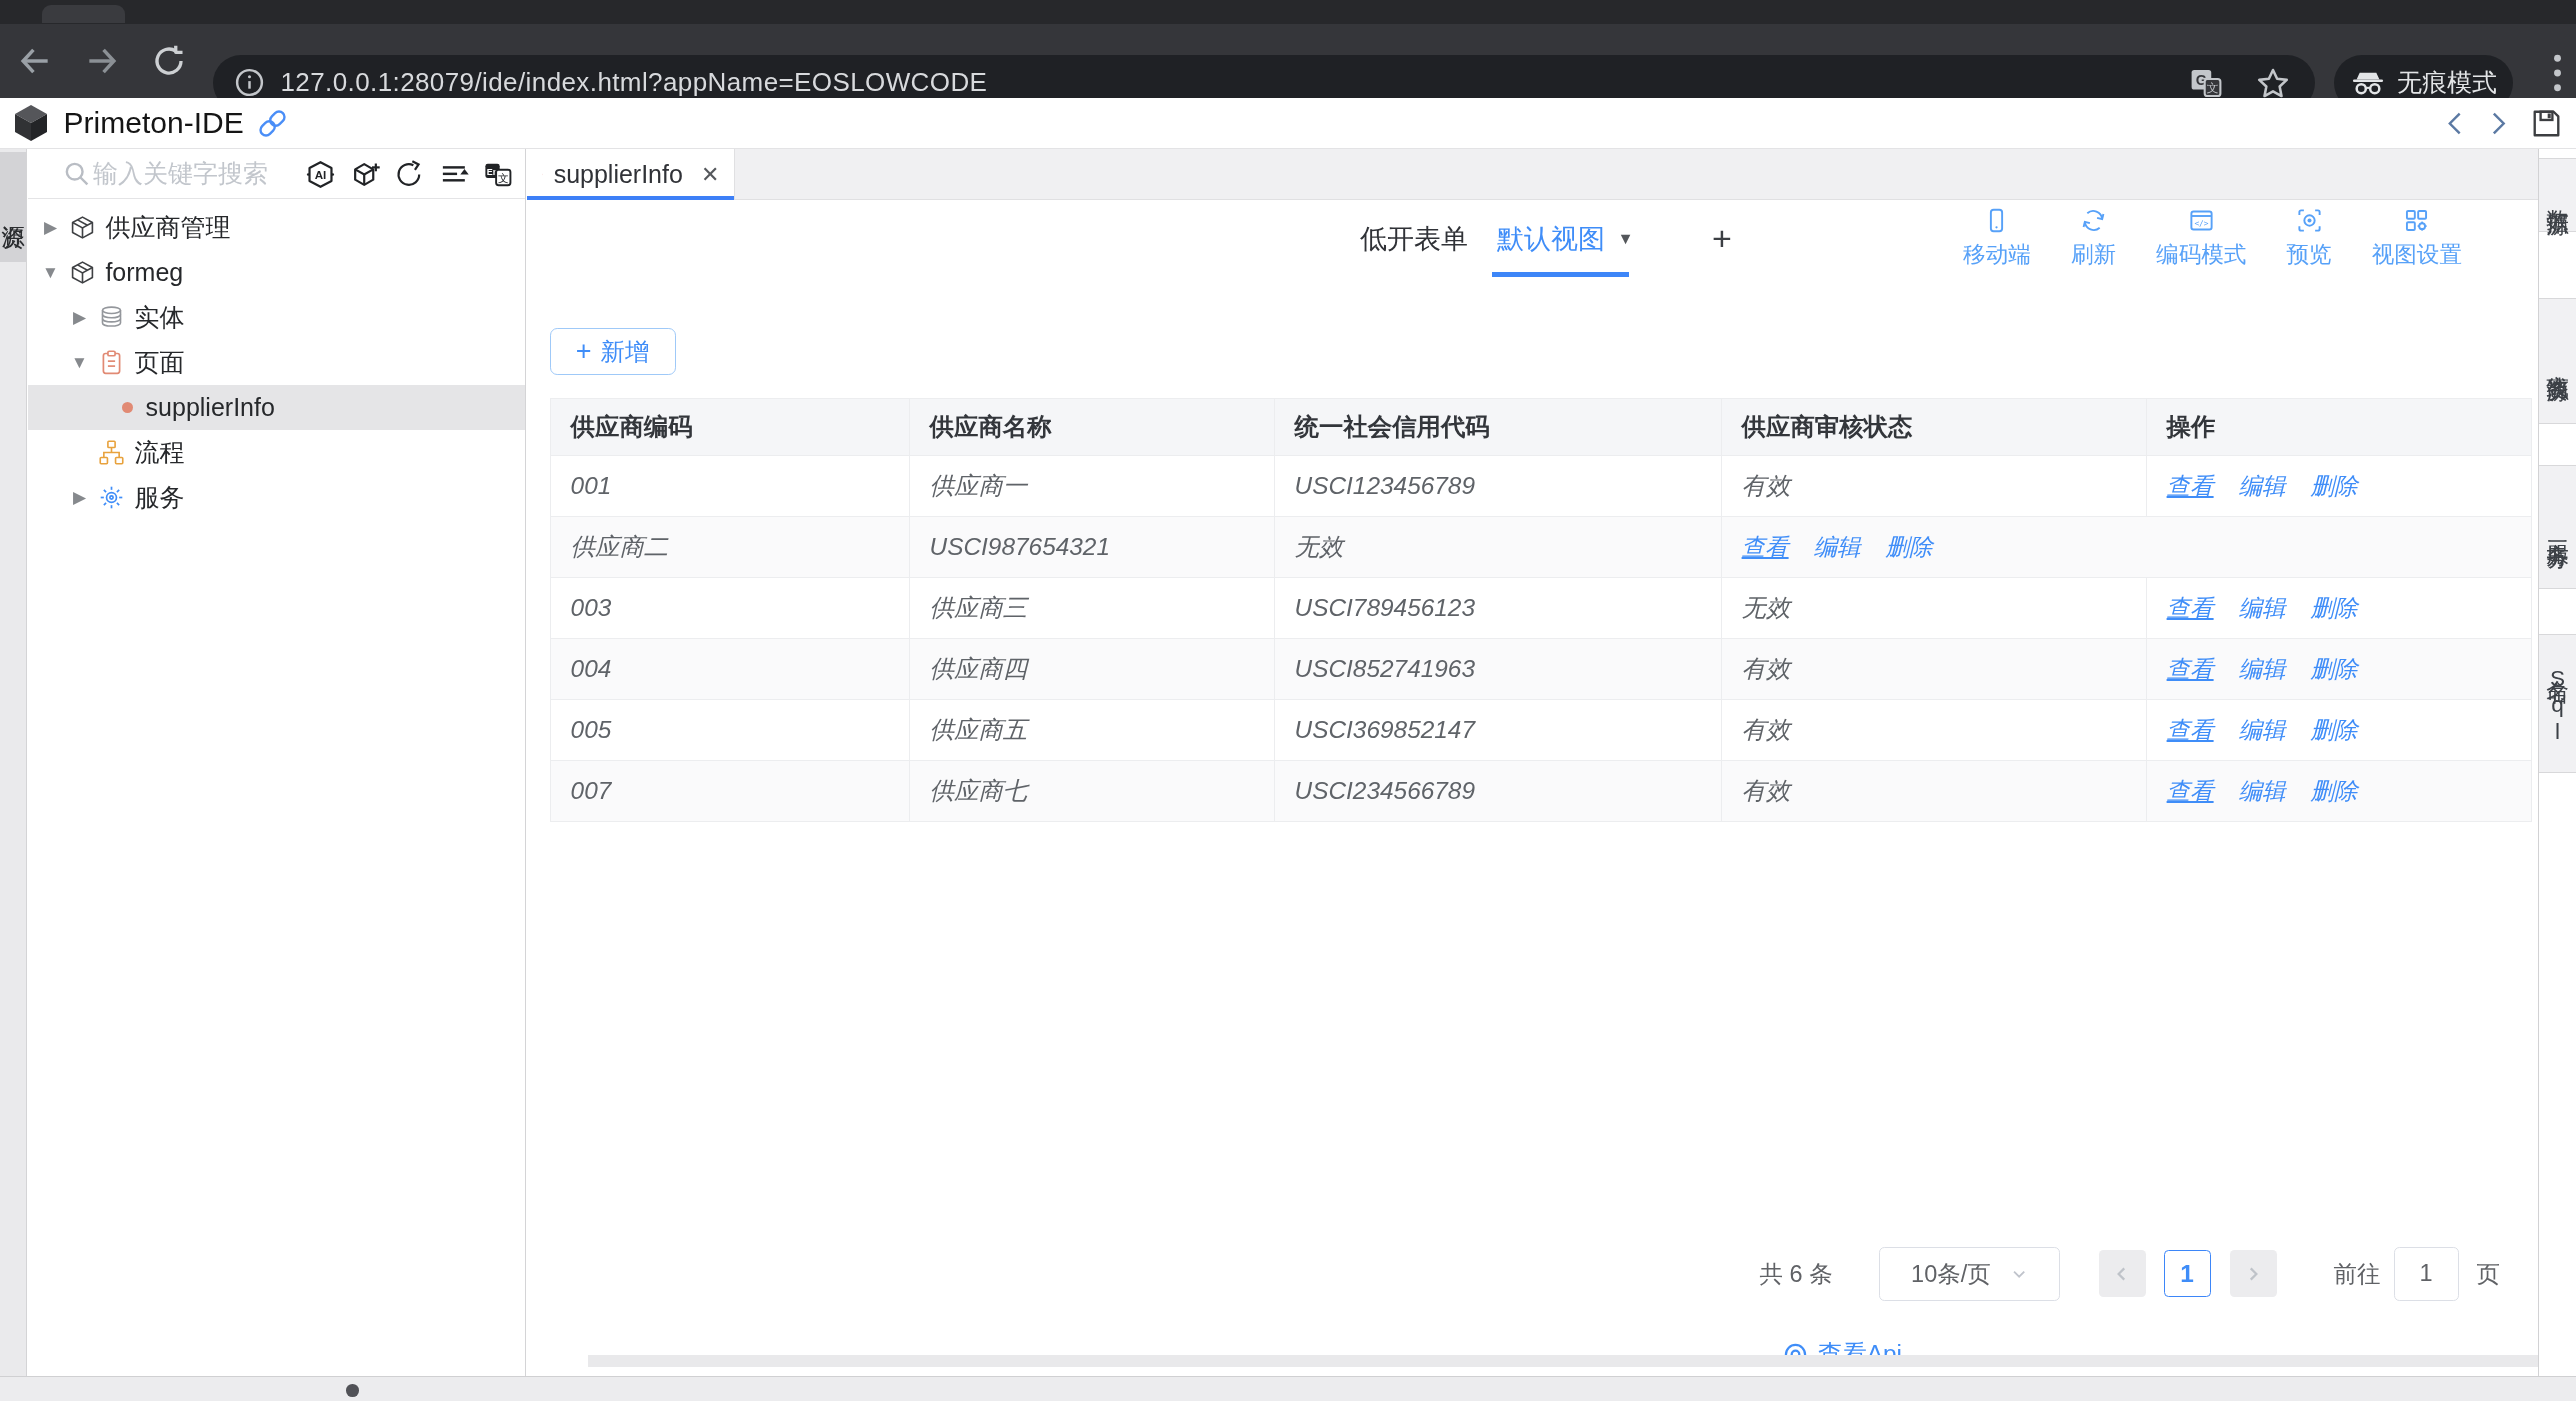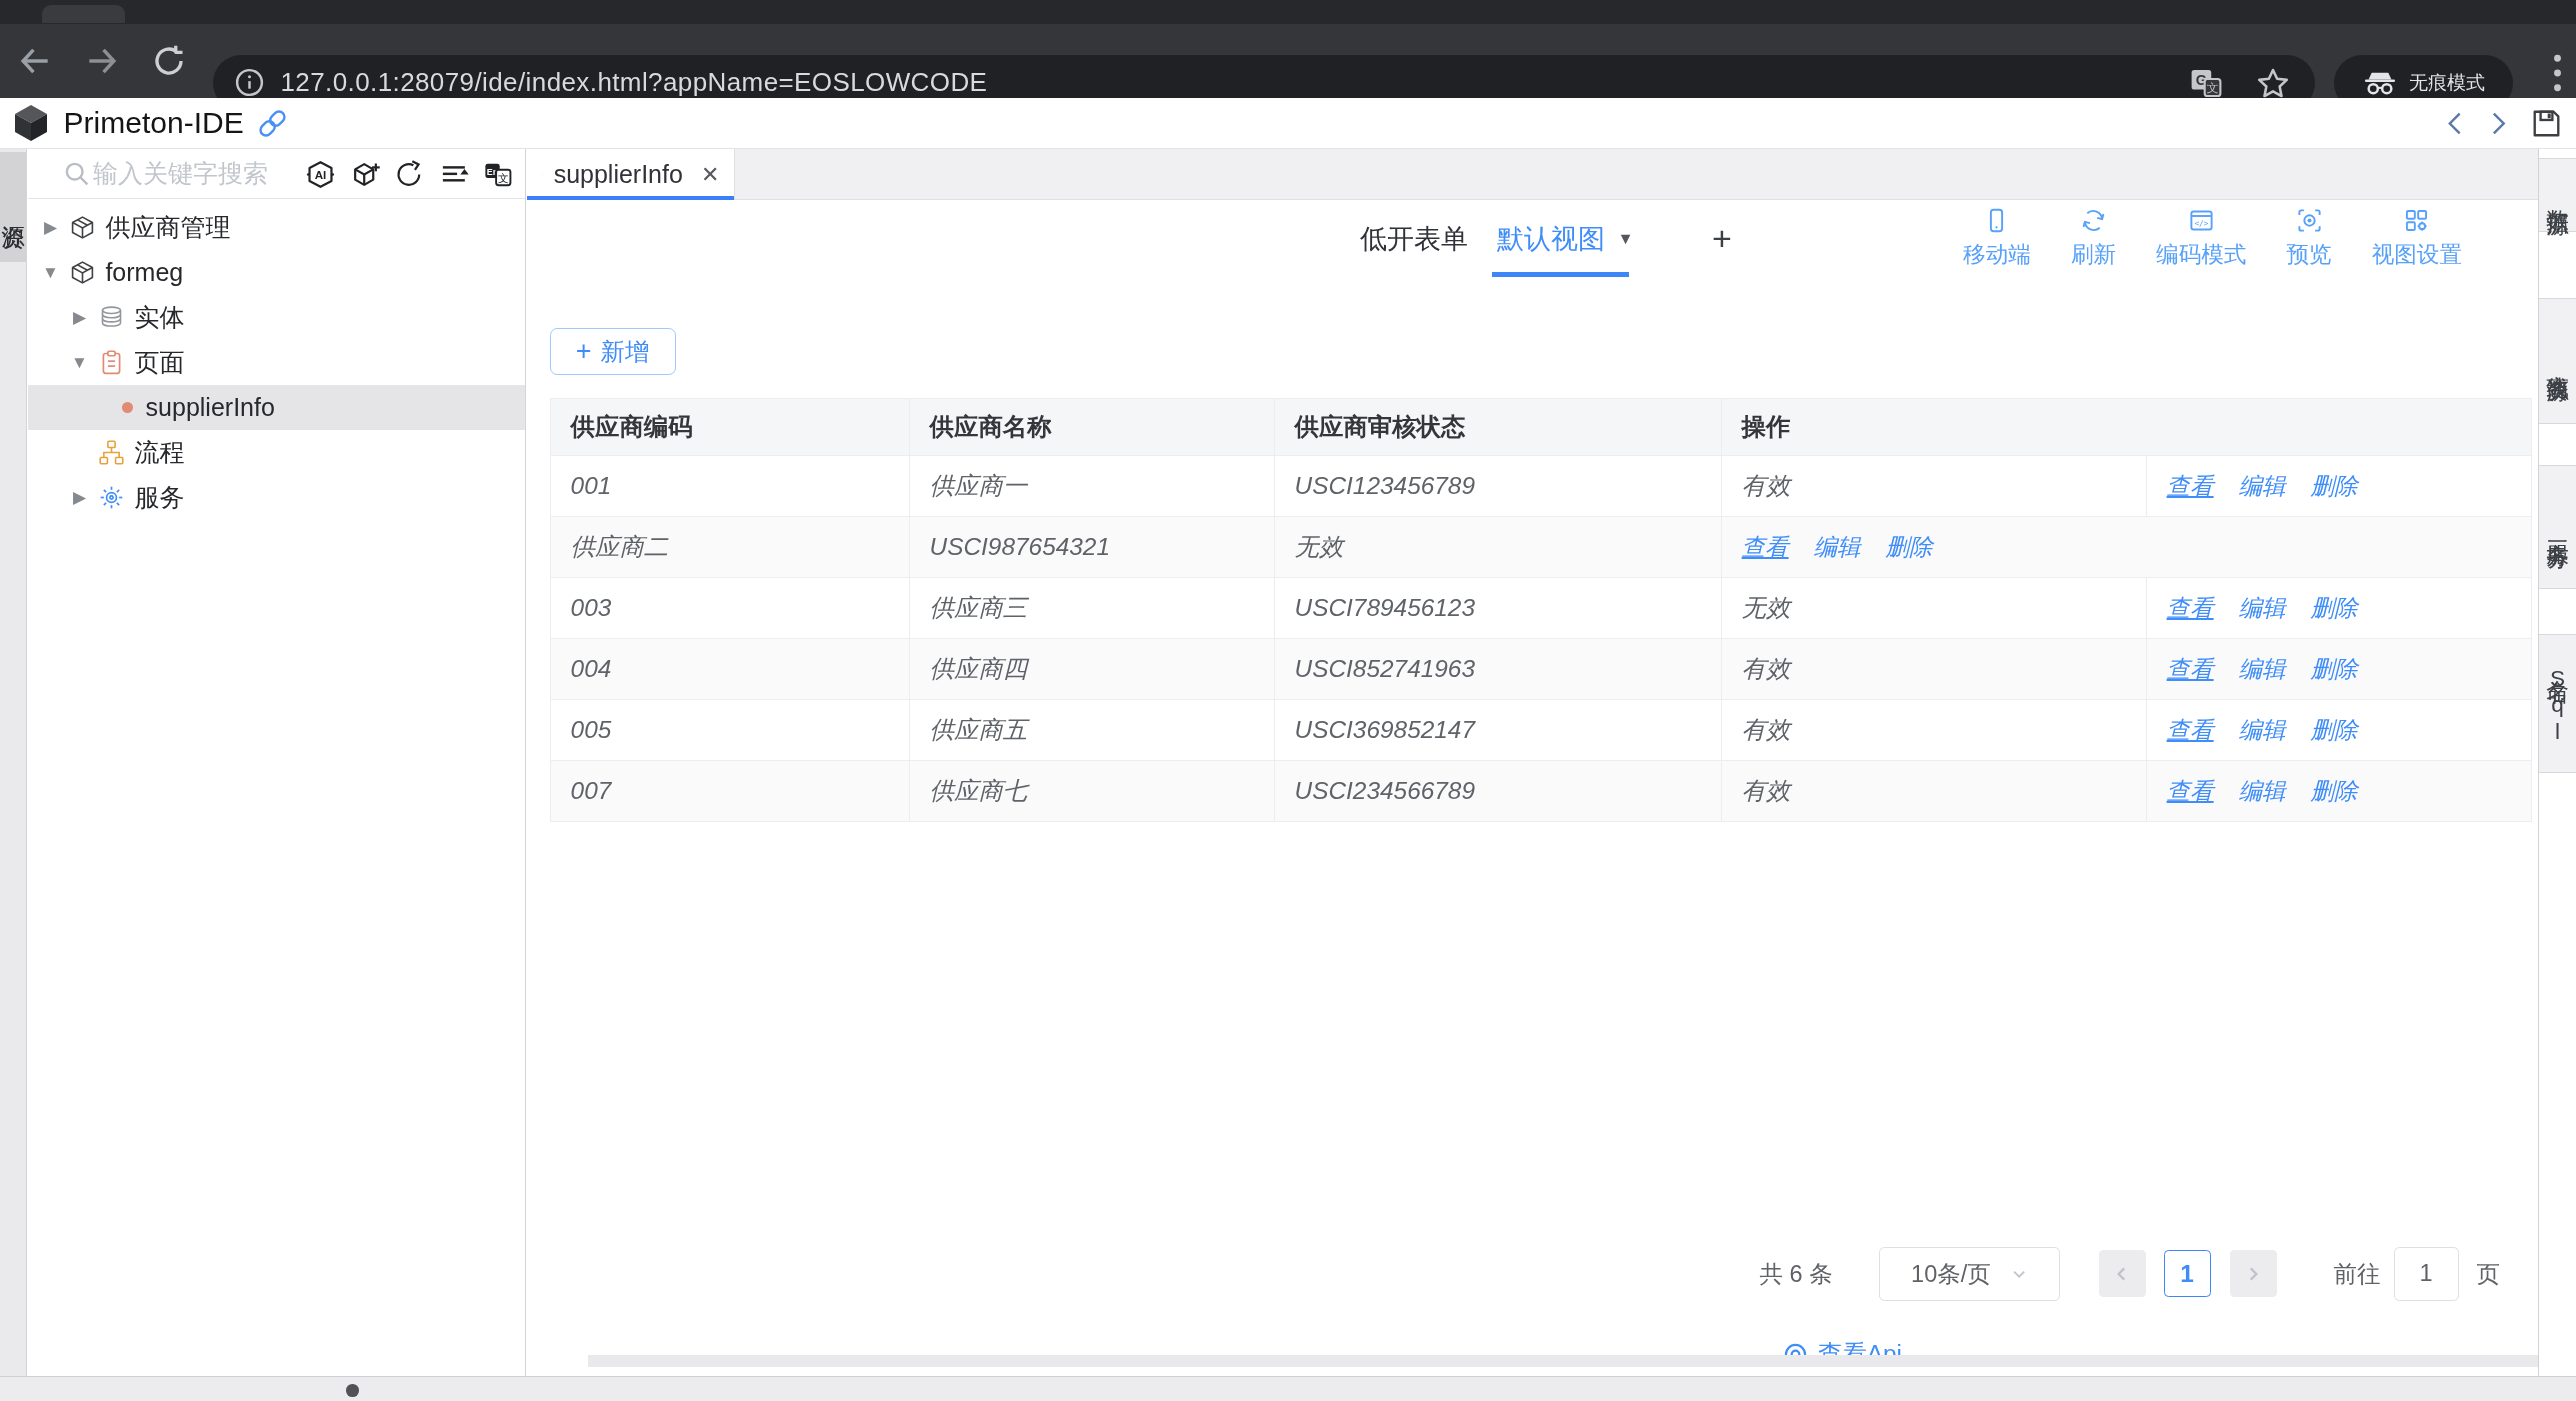--- a/index.html
+++ b/index.html
@@ -14,21 +14,21 @@
                 background:#3a3b3f; border-radius:9px 9px 0 0; }
   .chrome-toolbar { position:absolute; top:23.5px; left:0; right:0; height:74px; background:#35363a; }
   .nav-btns { position:absolute; left:14.5px; top:0; height:74px; display:flex; align-items:center; gap:27px; }
   .nav-ic { width:40px; height:40px; display:flex; align-items:center; justify-content:center; }
   .omnibox { position:absolute; left:213px; top:31px; width:2102px; height:56px; background:#1f2125;
              border-radius:28px; display:flex; align-items:center; }
   .url-text { color:#d8dadd; font-size:26px; margin-left:14.5px; letter-spacing:0.4px; white-space:nowrap; }
   .omni-spacer { flex:1; }
   .incog-pill { position:absolute; left:2334px; top:31px; width:179px; height:56px; background:#1f2125;
                 border-radius:28px; display:flex; align-items:center; justify-content:center; gap:11px;
-                color:#e3e5e7; font-size:19px; }
+                color:#e3e5e7; font-size:25px; }
   .menu-dots { position:absolute; left:2542px; top:22px; }
 
   
   .ide-header { position:absolute; top:98px; left:0; right:0; height:51px; background:#fff;
                 border-bottom:0.9px solid #e3e3e5; display:flex; align-items:center; padding-left:11px; }
   .ide-title { font-size:30px; color:#151515; font-weight:500; margin-left:12.6px; }
   .link-ic { margin-left:12.6px; }
   .hdr-right { position:absolute; right:12.6px; top:0; height:51px; display:flex; align-items:center; gap:20px; }
 
   
@@ -470,20 +470,21 @@
     <div class="econtent">
       <div class="add-btn">
         <span class="add-plus">+</span>
         <span>新增</span>
       </div>
 
       <div class="tbl">
         <div class="thead grid-cols">
           <div class="th">供应商编码</div>
           <div class="th">供应商名称</div>
+          <div class="th">统一社会信用代码</div>
           <div class="th">供应商审核状态</div>
           <div class="th">操作</div>
         </div>
         <div class="tbody">
           <div class="trow grid-cols">
             <div class="td">001</div>
             <div class="td">供应商一</div>
             <div class="td">USCI123456789</div>
             <div class="td">有效</div>
             <div class="td td-actions">

